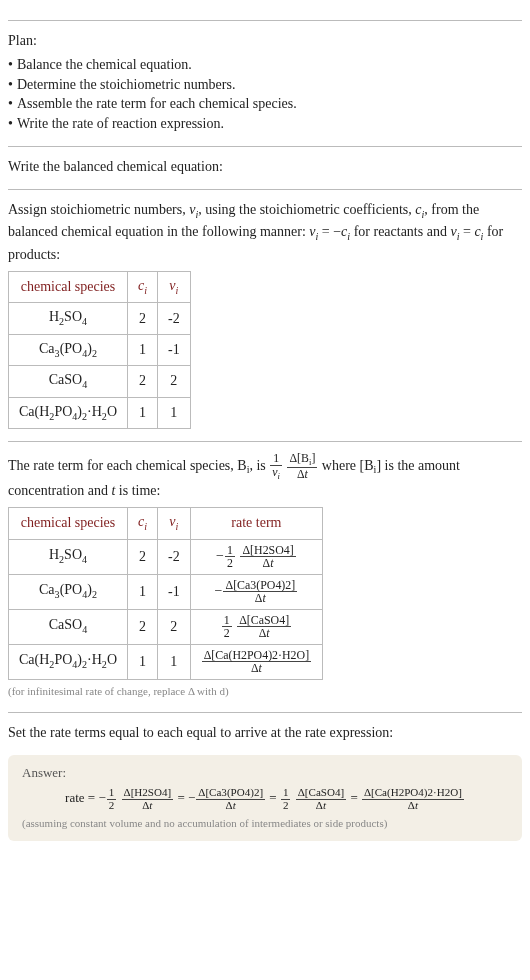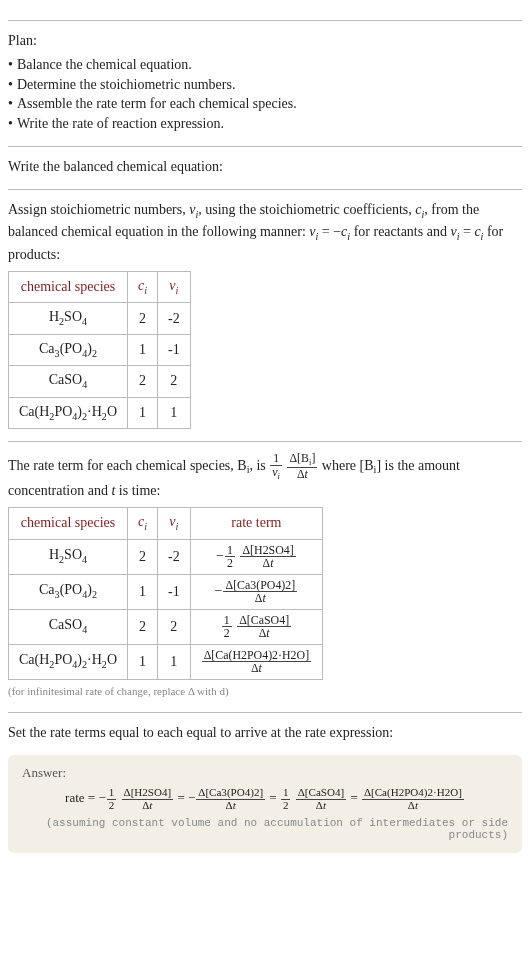--- a/index.html
+++ b/index.html
@@ -64,23 +64,22 @@
     padding: 10px 14px 12px 14px;
   }
   .answer-label {
     font-size: 13px;
     color: #555;
     margin-bottom: 6px;
   }
   .answer-note {
     font-size: 11px;
     color: #888;
-    text-align: right;
+    text-align: left;
     margin-top: 6px;
-    font-family: Liberation Mono, monospace;
   }
   .frac {
     display: inline-block;
     vertical-align: middle;
     text-align: center;
     font-size: 0.85em;
     line-height: 1.05;
     padding: 0 1px;
   }
   .frac .num {

